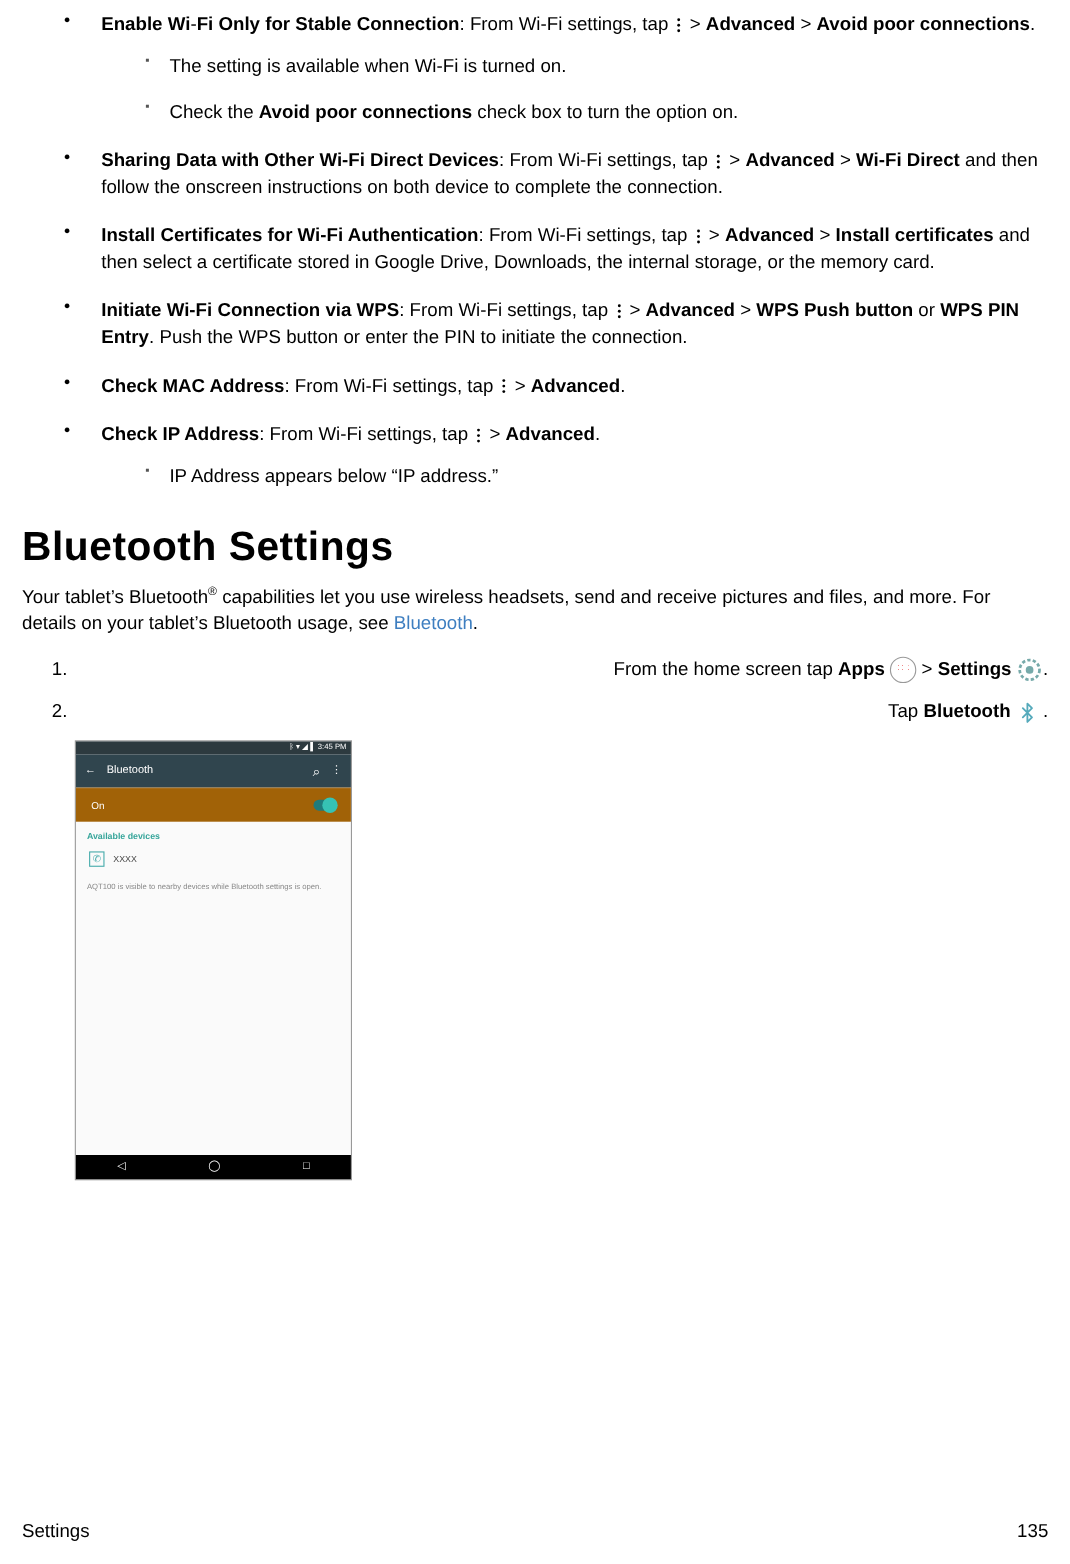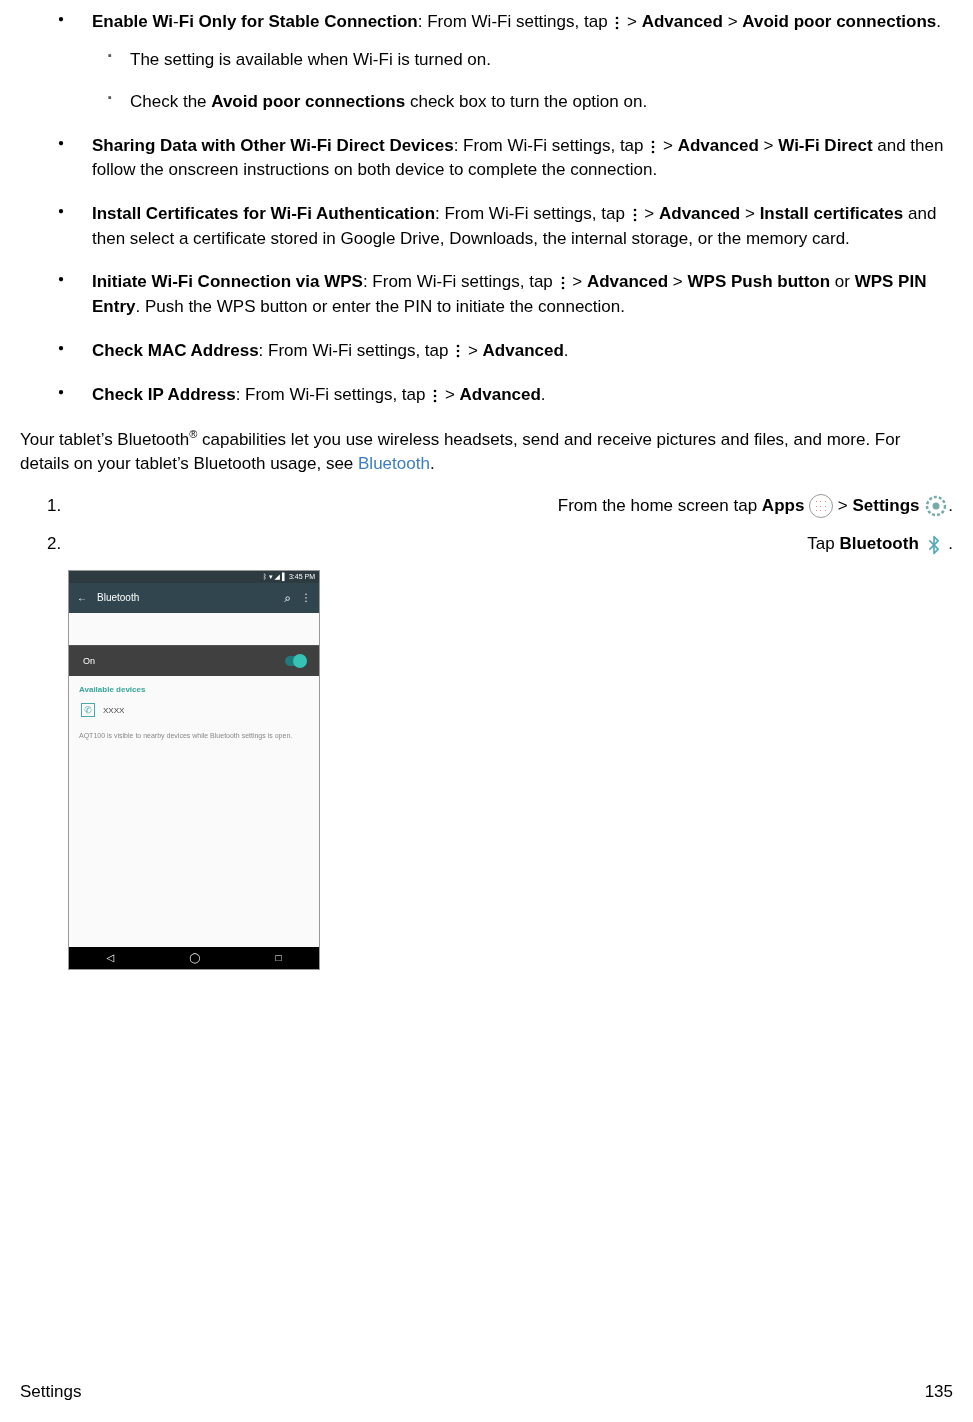--- a/index.html
+++ b/index.html
@@ -35,20 +35,21 @@
   }
   ul.squares {
     list-style: none;
     padding-left: 30px;
     margin: 14px 0 0 0;
   }
   ul.squares > li {
     position: relative;
     margin-bottom: 18px;
     padding-left: 8px;
+    margin-left: 24px;
   }
   ul.squares > li::before {
     content: "▪";
     position: absolute;
     left: -14px;
     top: 0px;
     font-size: 11px;
     color: #555;
   }
   .vdots {
@@ -127,25 +128,24 @@
     padding: 0 4px; font-size:7px; gap:2px;
   }
   .ss-header {
     height: 30px; background:#30454e; color:#fff;
     display:flex; align-items:center; padding:0 8px;
     font-size:10px; gap:10px;
   }
   .ss-header .title { flex:1; font-weight:500; }
   .ss-header .q { font-size:12px; }
   .ss-row-on {
-    height: 30px; background:#404040; color:#fff;
+    height: 30px; background:#a16207; color:#fff;
     display:flex; align-items:center; padding:0 14px;
     font-size:9px; justify-content:space-between;
     border-top:1px solid rgba(255,255,255,.1);
-    margin-top:32px;
   }
   .ss-toggle {
     width:20px;height:10px;border-radius:5px;background:#1f7b7b;position:relative;
   }
   .ss-toggle::after{content:"";position:absolute;right:-2px;top:-2px;width:14px;height:14px;border-radius:50%;background:#36c2b4;}
   .ss-avail {
     padding: 8px 10px 4px 10px; color:#36a59a; font-size:8px; font-weight:bold;
   }
   .ss-dev {
     display:flex; align-items:center; gap:8px; padding:4px 12px;
@@ -218,24 +218,28 @@
             <circle cx="2" cy="12" r="1.3"></circle>
           </svg></span><span> &gt; </span><b>Advanced</b><span>.</span>
   </li>
 
   <li>
     <b>Check IP Address</b><span>: From Wi-Fi settings, tap </span><span class="vdots"><svg width="4" height="14" viewBox="0 0 4 14">
             <circle cx="2" cy="2" r="1.3"></circle>
             <circle cx="2" cy="7" r="1.3"></circle>
             <circle cx="2" cy="12" r="1.3"></circle>
           </svg></span><span> &gt; </span><b>Advanced</b><span>.</span>
+    <ul class="squares">
+      <li><span>IP Address appears below “IP address.”</span></li>
+    </ul>
   </li>
 
 </ul>
 
+<h1>Bluetooth Settings</h1>
 
 <p class="intro">
   <span>Your tablet’s Bluetooth</span><sup>®</sup><span> capabilities let you use wireless headsets, send and receive pictures and files, and more. For details on your tablet’s Bluetooth usage, see </span><a class="link">Bluetooth</a><span>.</span>
 </p>
 
 <ol class="steps">
   <li>
     <span>From the home screen tap </span><b>Apps</b>
     <span class="icon-inline icon-apps"></span><span> &gt; </span><b>Settings</b>
     <span class="icon-settings"><svg viewBox="0 0 24 24" width="24" height="24">

